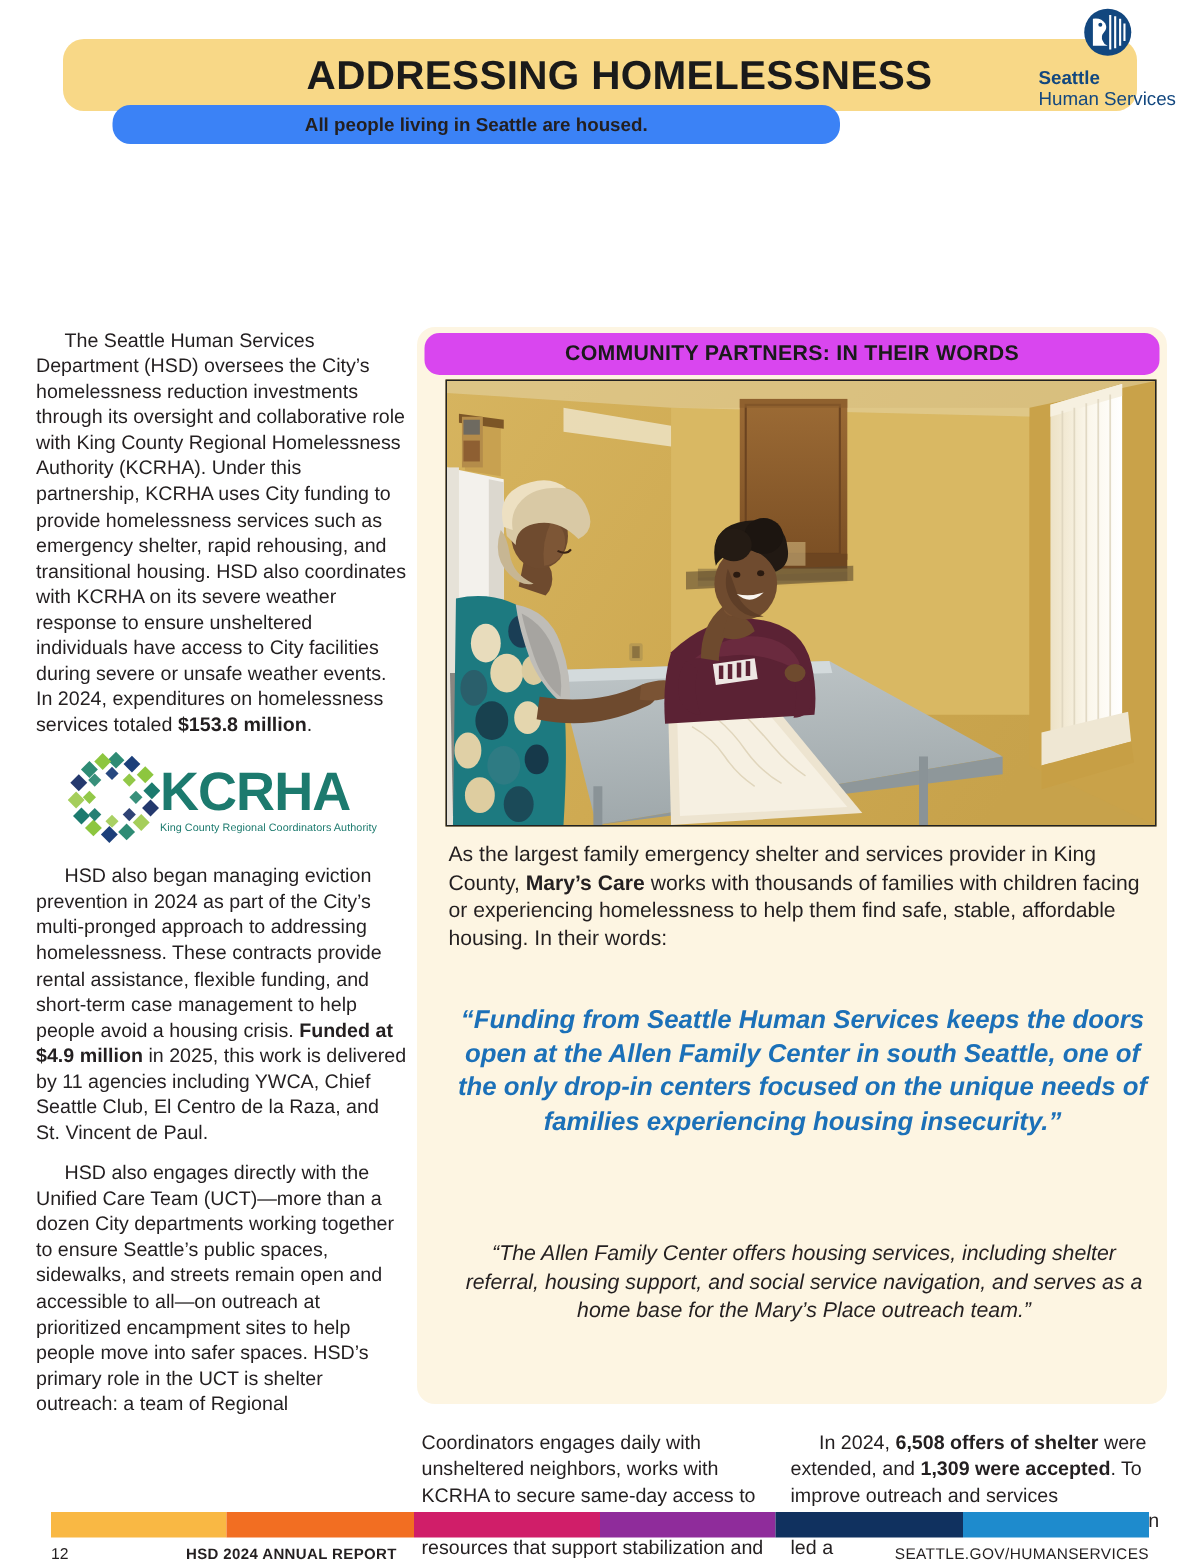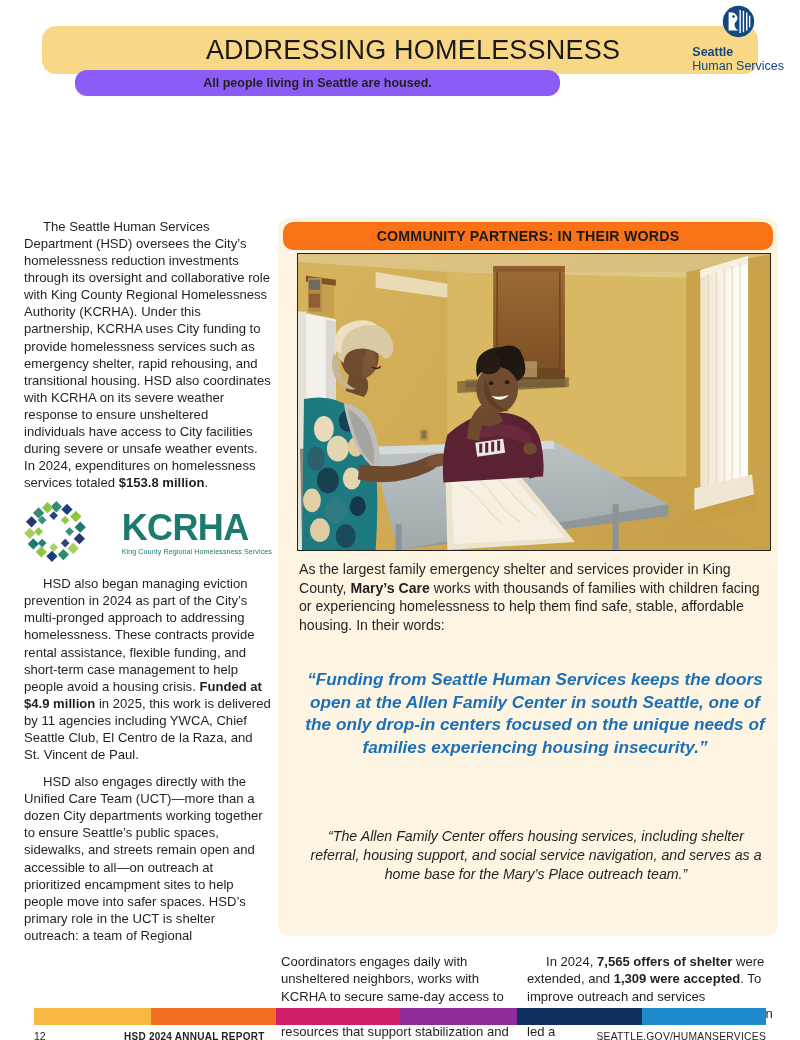--- a/index.html
+++ b/index.html
@@ -14,21 +14,21 @@
   }
 
   
   #header-zone { position:relative; height:105px; }
   .title-bar {
     position:absolute; left:42px; top:26px; width:716px; height:48px;
     background:#F8D887; border-radius:14px;
     display:flex; align-items:center; justify-content:center;
   }
   .page-title {
-    font-size:27px; font-weight:normal; letter-spacing:0.2px;
+    font-size:27px; font-weight:bold; letter-spacing:0.2px;
     color:#1a1a1a; text-align:center;
     margin-left:26px;
   }
   .hsd-logo {
     position:absolute; right:16px; top:5px;
     display:flex; align-items:center; gap:7px; height:38px;flex-direction:column;
   }
   .hsd-mark { width:33px; height:33px; flex:0 0 auto; }
   .hsd-logo-text {
     font-size:12.5px; line-height:1.13; color:#12477F; font-weight:bold;
@@ -56,21 +56,21 @@
   .left-col p {
     margin:0 0 10px 0;
     font-size:13.1px; line-height:1.305;
     text-indent:19px; text-align:left;
   }
   .left-col b { font-weight:bold; }
 
   
   .kcrha-block {
     margin:6px 0 12px 0; display:flex; align-items:center;
-    justify-content:space-between; gap:0;
+    justify-content:center; gap:0;
   }
   .kcrha-ring { width:62px; height:62px; flex:0 0 auto; }
   .kcrha-words { line-height:1; }
   .kcrha-name {
     font-size:36px; font-weight:bold; color:#1C7A6E;
     letter-spacing:-0.6px; display:block;
   }
   .kcrha-sub {
     display:block; font-size:7.2px; color:#1C7A6E;
     letter-spacing:0.05px; margin-top:2px;
@@ -173,30 +173,30 @@
           <path d="M33.5 13 L33.5 27"></path>
         </g>
       </svg>
     </span>
     <span class="hsd-logo-text" style="color: rgb(18, 71, 127);">
       <span class="l1">Seattle</span>
       <span class="l2">Human Services</span>
     </span>
   </div>
 
-  <div class="subtitle-bar" style="background: #8b5cf6;">
+  <div class="subtitle-bar" style="background: #3b82f6;">
     <span>All people living in Seattle are housed.</span>
   </div>
 </div>
 
 <div id="content">
 
   <div class="cream-panel" style="background: rgb(253, 245, 226);"></div>
 
-  <div class="partners-bar" style="background: #f97316;">
+  <div class="partners-bar" style="background: #d946ef;">
     <span>COMMUNITY PARTNERS: IN THEIR WORDS</span>
   </div>
 
   <div class="photo-frame">
     <svg class="photo-svg" viewBox="0 0 474 298" preserveAspectRatio="none" xmlns="http://www.w3.org/2000/svg">
       <defs>
         <linearGradient id="wall" x1="0" y1="0" x2="1" y2="0.4">
           <stop offset="0" stop-color="#D6B45F"></stop>
           <stop offset="0.5" stop-color="#CFAA52"></stop>
           <stop offset="1" stop-color="#C7A24B"></stop>
@@ -403,34 +403,34 @@
             <rect x="43" y="44" width="7" height="7" fill="#24396E" transform="rotate(45 46.5 47.5)"></rect>
             <rect x="30" y="49" width="7" height="7" fill="#A5CE5B" transform="rotate(45 33.5 52.5)"></rect>
             <rect x="17" y="44" width="7" height="7" fill="#1C7A6E" transform="rotate(45 20.5 47.5)"></rect>
             <rect x="13" y="31" width="7" height="7" fill="#8DC63F" transform="rotate(45 16.5 34.5)"></rect>
             <rect x="17" y="18" width="7" height="7" fill="#2E8B74" transform="rotate(45 20.5 21.5)"></rect>
           </g>
         </svg>
       </span>
       <span class="kcrha-words">
         <span class="kcrha-name" style="color: rgb(28, 122, 110);">KCRHA</span>
-        <span class="kcrha-sub" style="color: rgb(28, 122, 110);">King County Regional Homelessness Services</span>
+        <span class="kcrha-sub" style="color: rgb(28, 122, 110);">King County Regional Coordinators Authority</span>
       </span>
     </div>
 
     <p>HSD also began managing eviction prevention in 2024 as part of the City’s multi-pronged approach to addressing homelessness. These contracts provide rental assistance, flexible funding, and short-term case management to help people avoid a housing crisis. <b>Funded at $4.9 million</b> in 2025, this work is delivered by 11 agencies including YWCA, Chief Seattle Club, El Centro de la Raza, and St. Vincent de Paul.</p>
     <p>HSD also engages directly with the Unified Care Team (UCT)—more than a dozen City departments working together to ensure Seattle’s public spaces, sidewalks, and streets remain open and accessible to all—on outreach at prioritized encampment sites to help people move into safer spaces. HSD’s primary role in the UCT is shelter outreach: a team of Regional</p>
   </div>
 
   <div class="bcol bcol-mid">
     <p>Coordinators engages daily with unsheltered neighbors, works with KCRHA to secure same-day access to shelter beds, and connects people to resources that support stabilization and longer-term housing goals.</p>
   </div>
 
   <div class="bcol bcol-right">
-    <p>In 2024, <b>7,565 offers of shelter</b> were extended, and <b>1,309 were accepted</b>. To improve outreach and services acceptance, HSD’s homelessness division led a</p>
+    <p>In 2024, <b>6,508 offers of shelter</b> were extended, and <b>1,309 were accepted</b>. To improve outreach and services acceptance, HSD’s homelessness division led a</p>
   </div>
 
 </div>
 
 <div id="footer">
   <div class="color-bar">
     <i class="cb-0" style="background: rgb(249, 184, 68);"></i>
     <i class="cb-1" style="background: rgb(242, 110, 34);"></i>
     <i class="cb-2" style="background: rgb(208, 30, 105);"></i>
     <i class="cb-3" style="background: rgb(143, 44, 155);"></i>

